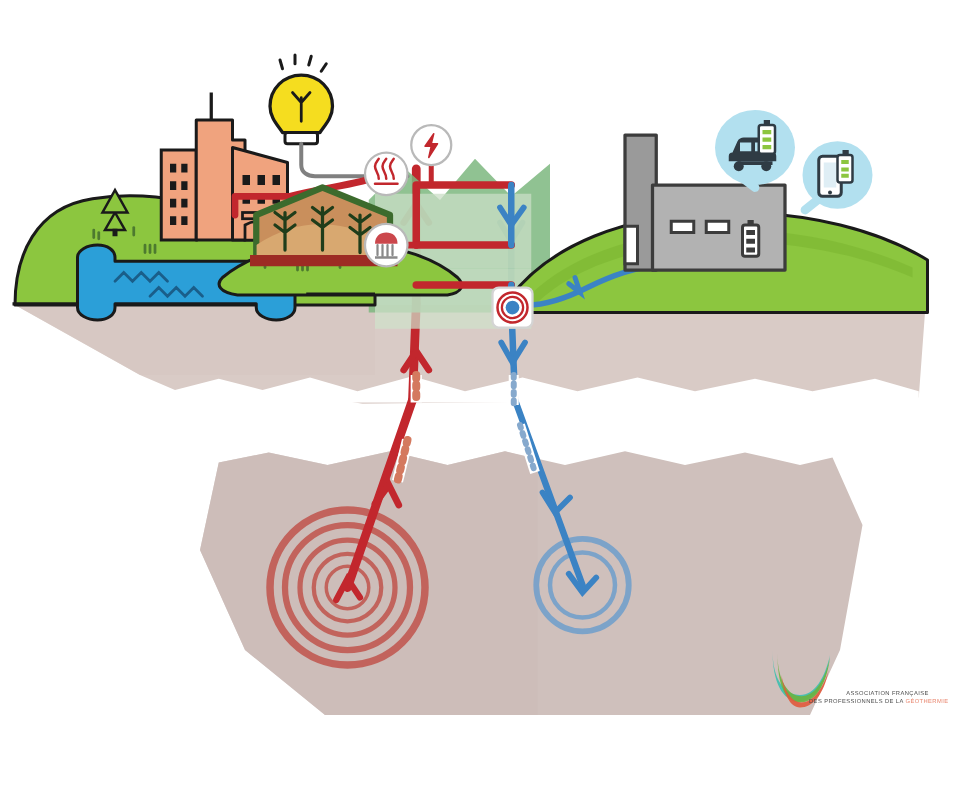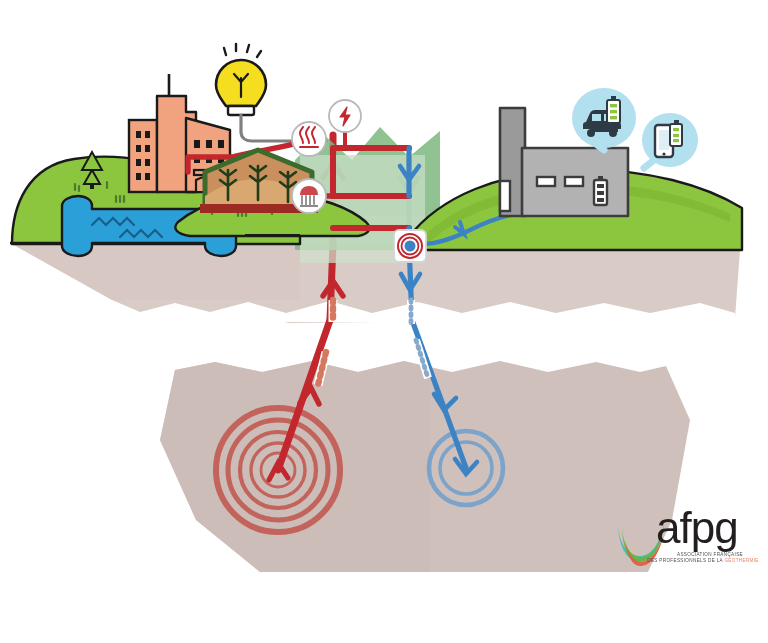--- a/index.html
+++ b/index.html
@@ -327,18 +327,17 @@
       <path d="M618,520 C618,544 628,556 640,556 C652,556 660,542 664,524
                C661,548 652,561 639,561 C626,561 618,546 618,520 Z" fill="#4bbfb0"></path>
       <path d="M622,523 C622,545 631,557 641,557 C652,557 660,544 664,526
                C661,549 652,562 640,562 C628,562 622,548 622,523 Z" fill="#6cb33f" opacity=".9"></path>
       <path d="M625,540 C628,554 634,562 641,562 C650,562 658,552 663,536
                C659,556 650,566 640,566 C632,566 627,555 625,540 Z" fill="#e05a3c" opacity=".9"></path>
     </g>
   </svg>
 
   <div id="logo-text-wrap">
-    <div id="afpg-word">afpg</div>
     <div id="afpg-sub1" class="lbl">ASSOCIATION FRANÇAISE</div>
     <div id="afpg-sub2" class="lbl"><span>DES PROFESSIONNELS DE LA </span><span class="geo">GÉOTHERMIE</span></div>
   </div>
 
 </div>
 
 </body></html>

